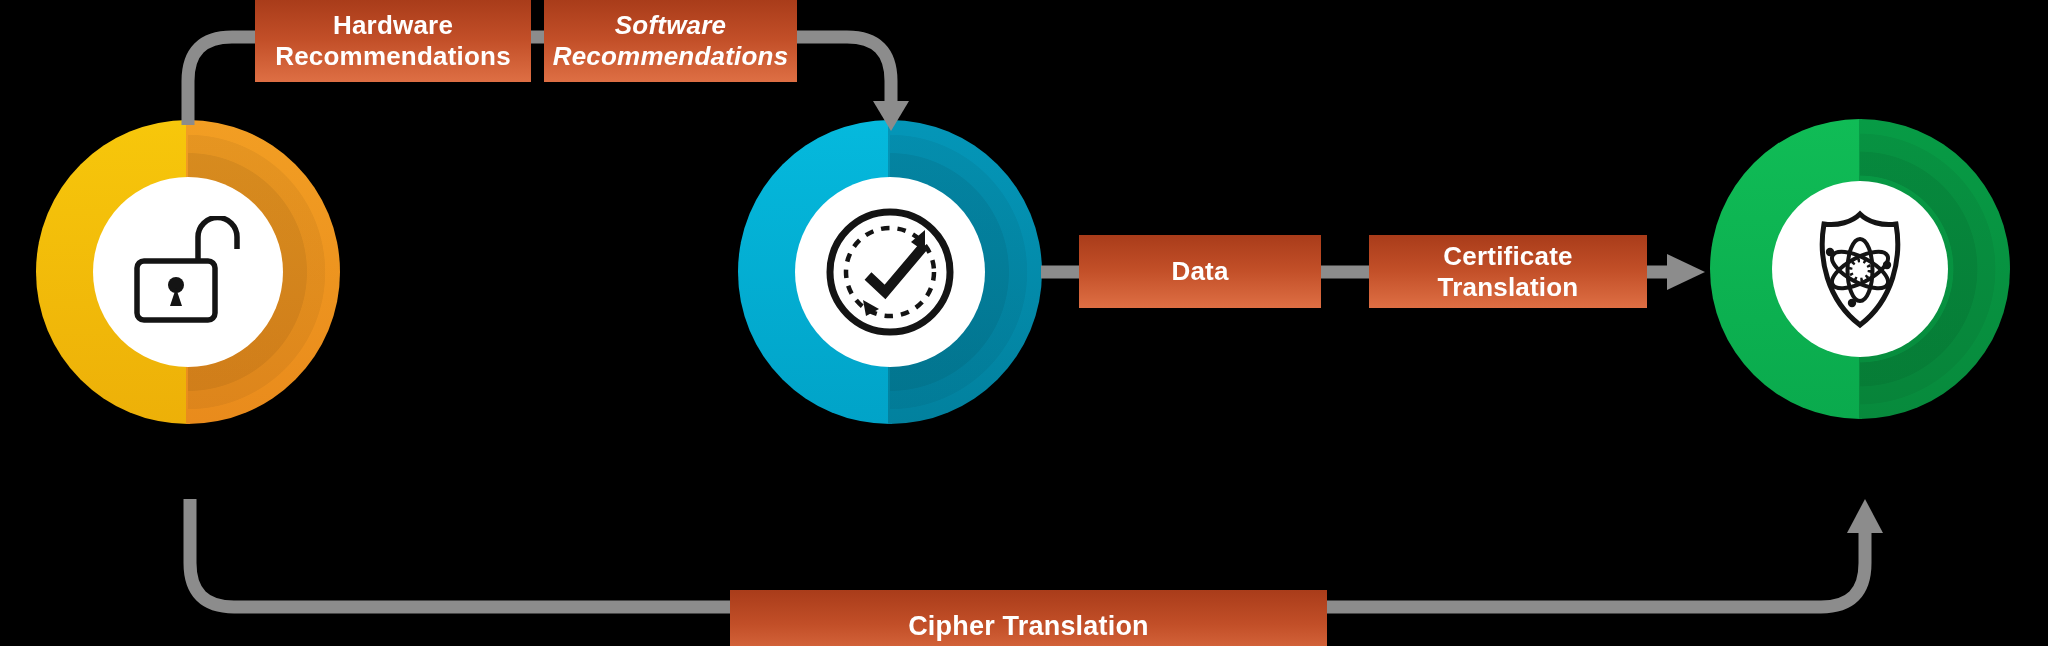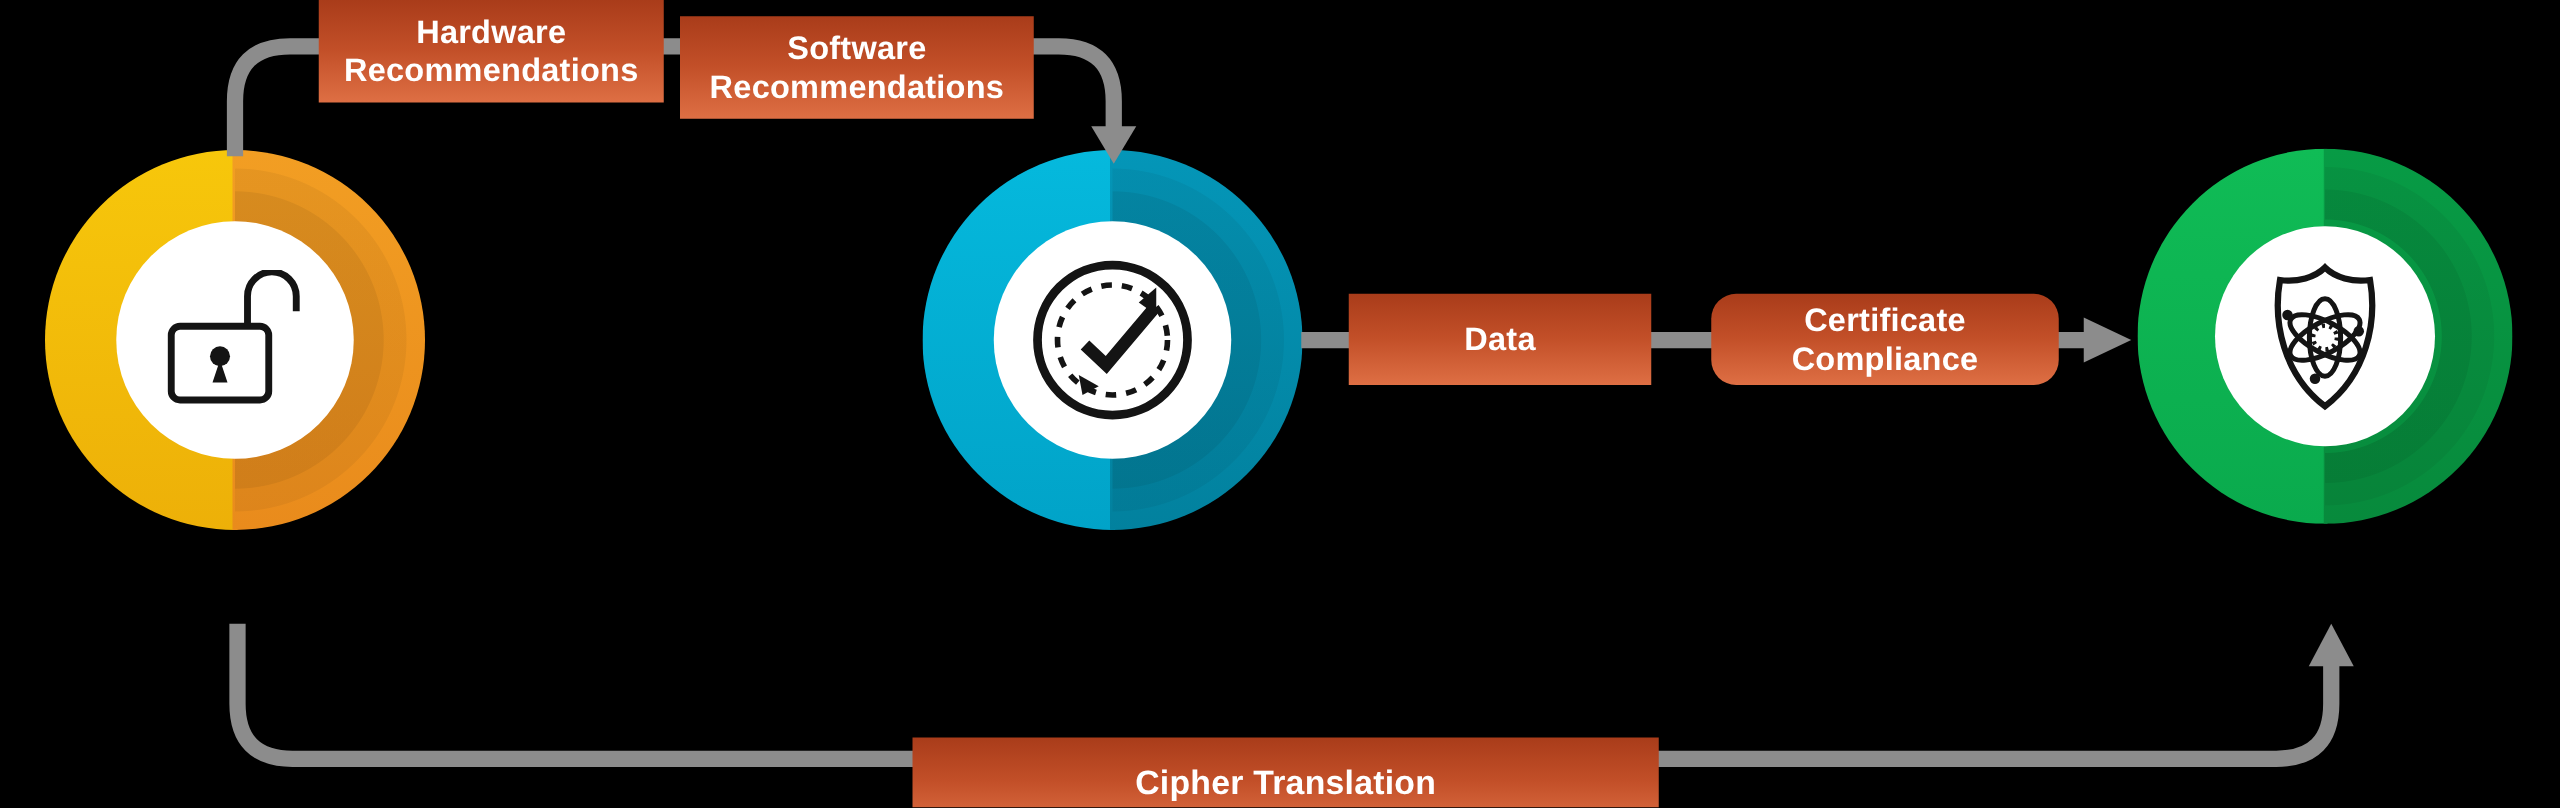--- a/index.html
+++ b/index.html
@@ -46,23 +46,23 @@
   .icon .fl{fill:var(--icon,#141414);stroke:none;}
   
   .badge{
     position:absolute;z-index:3;
     background:linear-gradient(180deg,var(--box-top,#A93C1A) 0%,#C24F28 48%,var(--box-bottom,#DE6F44) 100%);
     color:var(--label-text,#fff);
     display:flex;flex-direction:column;align-items:center;justify-content:center;
     text-align:center;font-weight:700;font-size:26px;line-height:31px;letter-spacing:.2px;
   }
   .badge-hardware {left:255px; top:0;     width:276px;height:82px;}
-  .badge-software {left:544px; top:13px;     width:283px;height:82px;}
+  .badge-software {left:544px; top:0;     width:253px;height:82px;font-style:italic;}
   .badge-data     {left:1079px;top:235px; width:242px;height:73px;}
-  .badge-cert     {left:1369px;top:235px; width:278px;height:73px;border-radius:20px;}
+  .badge-cert     {left:1369px;top:235px; width:278px;height:73px;}
   .badge-cipher   {left:730px; top:574px; width:597px;height:72px;font-size:27px;margin-top:16px;}
   .node1{left:36px;  top:120px;width:304px;height:304px;}
   .node2{left:738px; top:120px;width:304px;height:304px;}
   .node3{left:1710px;top:119px;width:300px;height:300px;}
   .node1 .inner,.node2 .inner{width:190px;height:190px;}
   .node3 .inner{width:176px;height:176px;}
 </style>
 </head>
 <body>
 
@@ -133,19 +133,19 @@
   </div>
   <div class="badge badge-software">
     <span>Software</span>
     <span>Recommendations</span>
   </div>
   <div class="badge badge-data">
     <span>Data</span>
   </div>
   <div class="badge badge-cert">
     <span>Certificate</span>
-    <span>Compliance</span>
+    <span>Translation</span>
   </div>
   <div class="badge badge-cipher">
     <span>Cipher Translation</span>
   </div>
 
 </div>
 
 </body></html>

